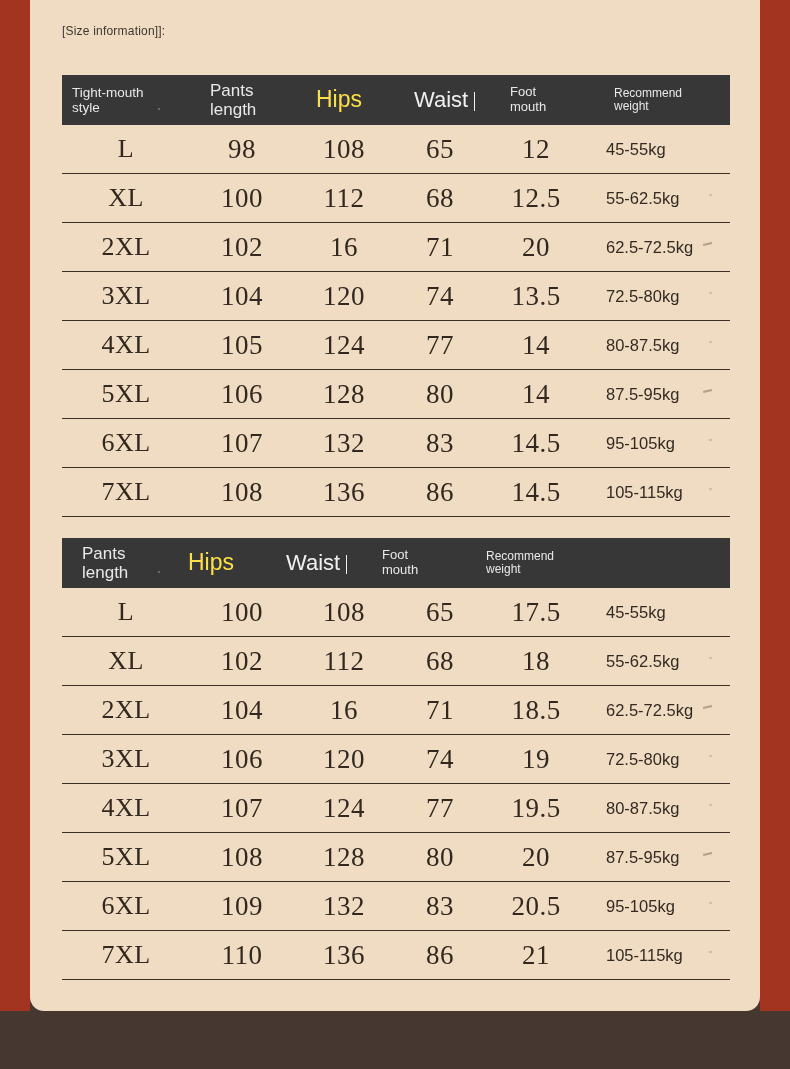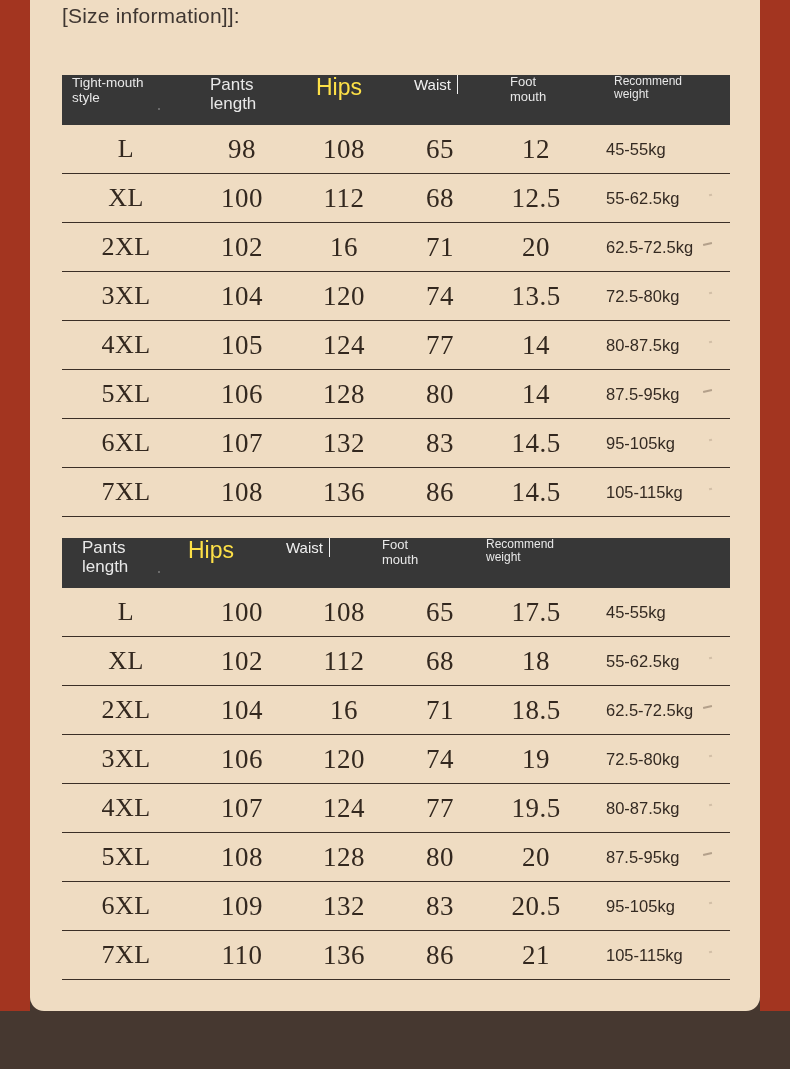--- a/index.html
+++ b/index.html
@@ -34,39 +34,39 @@
     width: 730px;
     height: 1011px;
     background: #efdcc2;
     border-radius: 0 0 14px 14px;
     overflow: hidden;
   }
 
   .title {
     position: absolute;
     left: 32px;
-    top: 4px;
-    font-size: 21px;
+    top: 24px;
+    font-size: 12px;
     color: #3f3631;
     letter-spacing: 0.2px;
     white-space: nowrap;
   }
 
   
   .table-block {
     position: absolute;
     left: 32px;
     width: 668px;
   }
   #table-block-1 { top: 75px; }
   #table-block-2 { top: 538px; }
 
   .thead {
     display: flex;
-    align-items: flex-start;
+    align-items: center;
     height: 50px;
     background: #373737;
     color: #e8e8e8;
     position: relative;
   }
   .thead .th {
     box-sizing: border-box;
     padding-left: 10px;
     line-height: 1.12;
   }
@@ -74,21 +74,21 @@
   .c0 { width: 128px; }
   .c1 { width: 104px; }
   .c2 { width: 100px; }
   .c3 { width: 92px; }
   .c4 { width: 100px; }
   .c5 { width: 144px; }
 
   .th.c0 { font-size: 13.5px; }
   .th.c1 { font-size: 17px; padding-left: 20px; }
   .th.c2 { font-size: 23px; padding-left: 22px; color: #fde047; }
-  .th.c3 { font-size: 15px; padding-left: 20px; color: #f0f0f0; }
+  .th.c3 { font-size: 22px; padding-left: 20px; color: #f0f0f0; }
   .th.c4 { font-size: 13px; padding-left: 24px; }
   .th.c5 { font-size: 12px; padding-left: 28px; }
 
   .caret {
     display: inline-block;
     width: 1px;
     height: 19px;
     background: #f2f2f2;
     vertical-align: -4px;
     margin-left: 6px;

